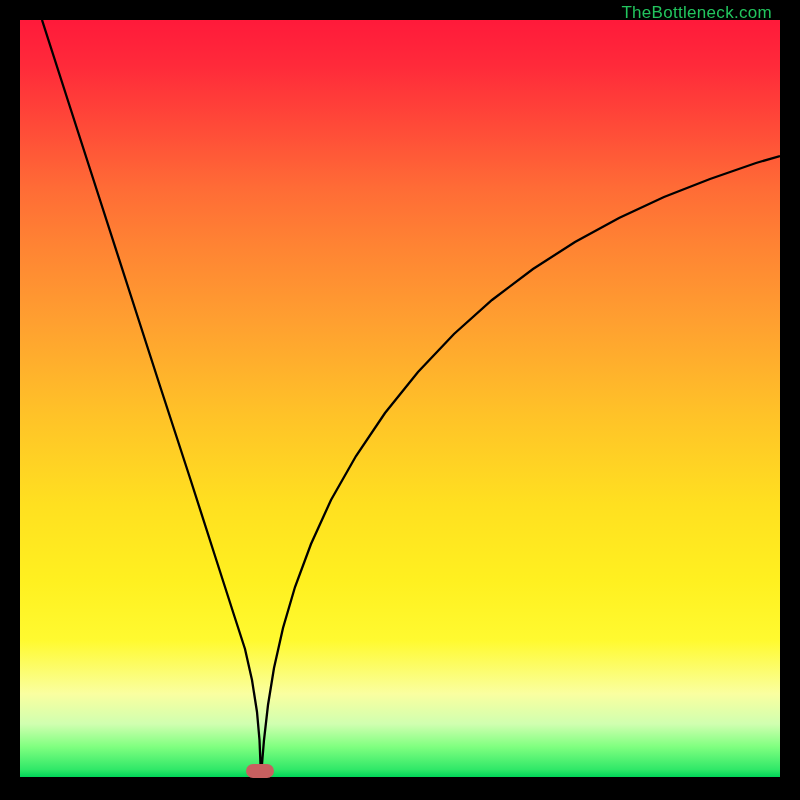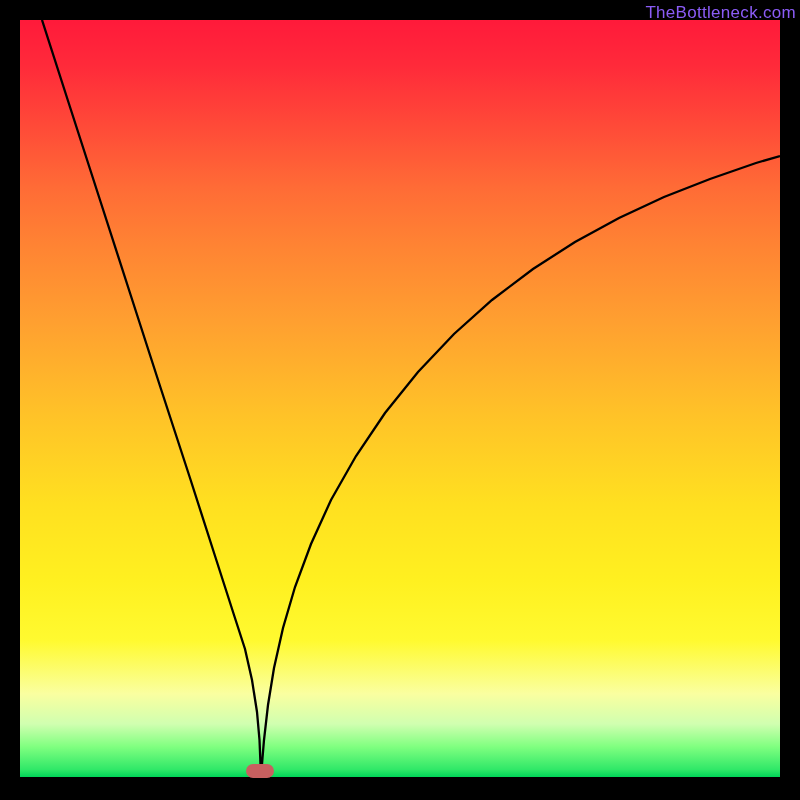--- a/index.html
+++ b/index.html
@@ -10,24 +10,24 @@
     body {
       width: 800px;
       height: 800px;
       background: #000;
       position: relative;
       overflow: hidden;
     }
     .watermark {
       position: absolute;
       top: 3px;
-      right: 4px;
+      right: 28px;
       font-family: Arial, sans-serif;
       font-size: 17px;
-      color: #8b5cf6;
+      color: #22c55e;
       z-index: 10;
       letter-spacing: 0.3px;
     }
     .plot-area {
       position: absolute;
       left: 20px;
       top: 20px;
       width: 760px;
       height: 757px;
     }

